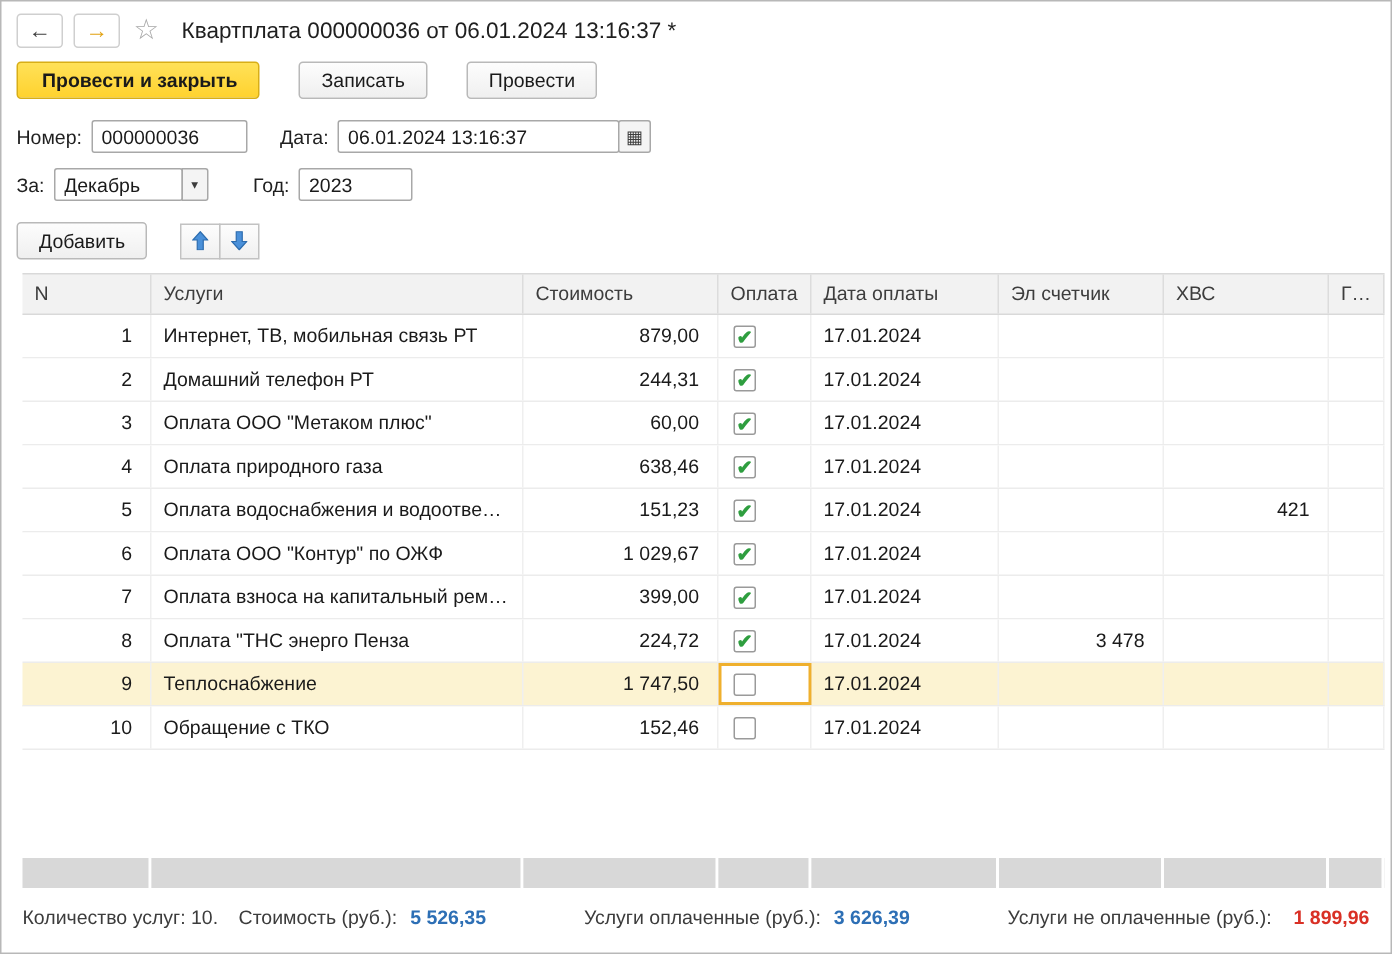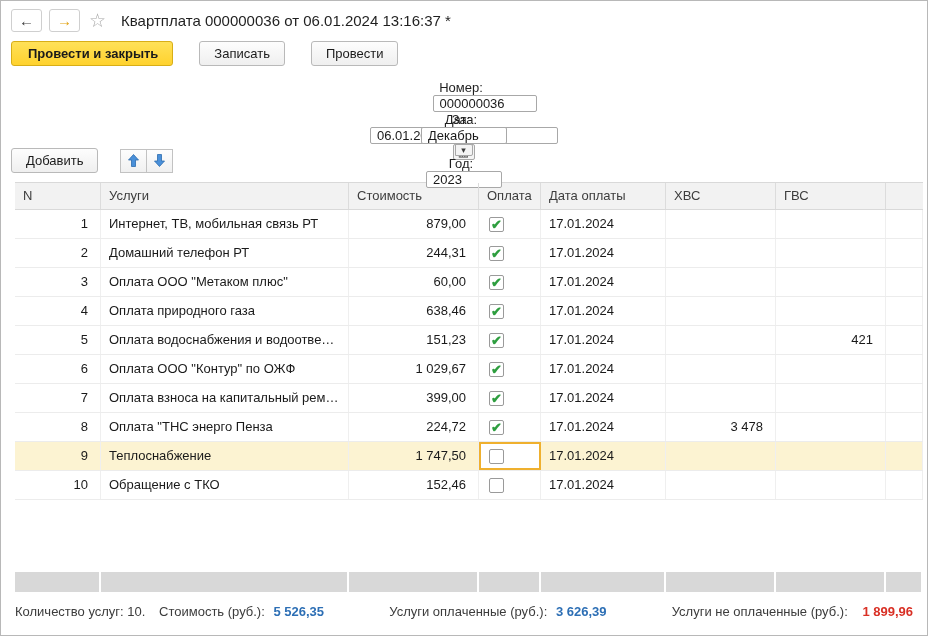--- a/index.html
+++ b/index.html
@@ -30,28 +30,28 @@
   .btn {
     height: 25px; padding: 0 14px; border: 1px solid #b9b9b9; border-radius: 3px;
     background: linear-gradient(#fdfdfd, #efefef); font-family: inherit; font-size: 13px;
     cursor: pointer; color: #1a1a1a;
   }
   .btn-primary {
     background: linear-gradient(#ffe158, #ffd22e); border: 1px solid #d8ae17; font-weight: bold; padding-left: 16px;
   }
 
   
-  .form-row { display: flex; align-items: center; padding: 5px 10px; height: 32px; flex-direction: column; }
+  .form-row { display: flex; align-items: center; padding: 5px 10px; height: 32px; }
   .form-row label { margin-right: 6px; color: #1f1f1f; }
   .field-gap { width: 22px; }
   input.txt {
     height: 22px; border: 1px solid #a8a8a8; border-radius: 2px; padding: 0 6px;
     font-family: inherit; font-size: 13px; color: #1a1a1a; background: #fff;
   }
-  .num-input { width: 104px; margin-left: 41px; }
+  .num-input { width: 104px; }
   .date-input { width: 188px; }
   .year-input { width: 76px; }
   .combo-input { width: 86px; border-right: none; border-top-right-radius: 0; border-bottom-right-radius: 0; }
   .mini-btn {
     height: 22px; width: 22px; border: 1px solid #a8a8a8; background: #f4f4f4;
     display: flex; align-items: center; justify-content: center; cursor: pointer;
     font-size: 12px; color: #3c3c3c; margin-left: -1px; border-radius: 2px;
   }
   .combo-btn { width: 18px; font-size: 9px; border-top-left-radius: 0; border-bottom-left-radius: 0; }
 
@@ -160,20 +160,21 @@
   </div>
 </div>
 
 <div class="table-wrap">
   <div class="cols thead">
     <div class="th">N</div>
     <div class="th">Услуги</div>
     <div class="th">Стоимость</div>
     <div class="th">Оплата</div>
     <div class="th">Дата оплаты</div>
+    <div class="th">Эл счетчик</div>
     <div class="th">ХВС</div>
     <div class="th">ГВС</div>
   </div>
 
   <div id="table-body">
       <div class="cols tr">
     <div class="cell num">1</div>
     <div class="cell">Интернет, ТВ, мобильная связь РТ</div>
     <div class="cell num">879,00</div>
     <div class="cell paid-cell">

